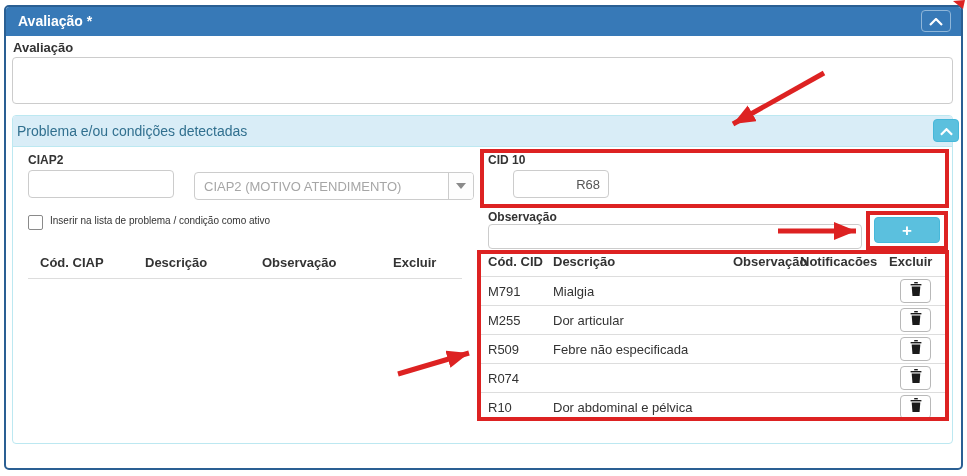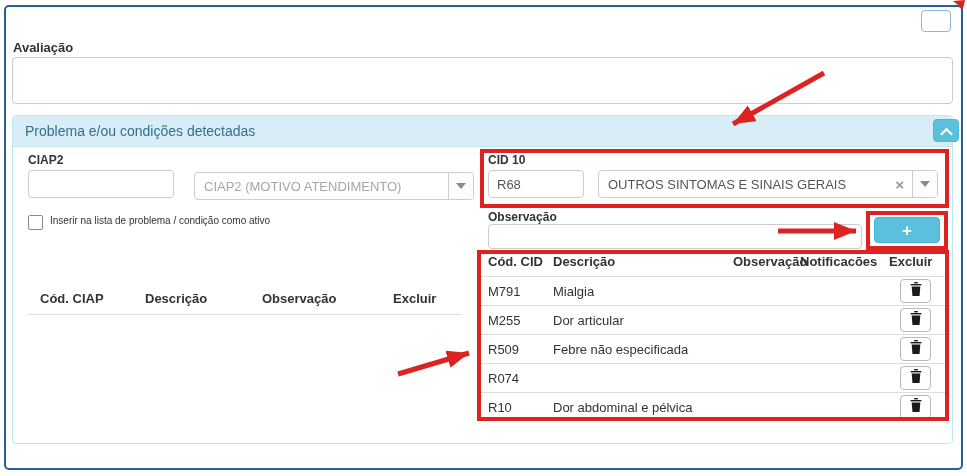--- a/index.html
+++ b/index.html
@@ -30,21 +30,21 @@
     background:#fff;font-size:13px;color:var(--value);padding:0 8px;outline:none;
     font-family:"Liberation Sans",sans-serif;}
   textarea.tb{resize:none;padding-top:6px;}
 
   
   .inner-panel{position:absolute;left:12px;top:115px;width:941px;height:329px;
     border:1px solid var(--info-border);border-radius:4px;background:#fff;}
   .inner-header{position:absolute;left:0;top:0;width:100%;height:31px;
     background:var(--info-bg);border-bottom:1px solid var(--info-border);
     border-radius:3px 3px 0 0;color:var(--info-text);font-size:14px;
-    line-height:31px;padding-left:12px;}
+    line-height:31px;padding-left:4px;}
   .inner-collapse{right:8px;top:119px;width:26px;height:23px;background:var(--cyan);
     border:1px solid var(--cyan-border);}
 
   
   .combo{position:absolute;height:28px;border:1px solid var(--input-border);
     border-radius:4px;background:#fff;display:flex;align-items:center;cursor:pointer;}
   .combo .txt{flex:1;font-size:13px;padding-left:9px;white-space:nowrap;overflow:hidden;}
   .combo .txt.ph{color:var(--placeholder);}
   .combo .txt.val{color:var(--value);}
   .combo .clear-x{color:#999;font-weight:bold;font-size:15px;padding:0 8px;cursor:pointer;}
@@ -61,21 +61,21 @@
 
   
   .plus-btn{position:absolute;left:874px;top:217px;width:66px;height:26px;
     background:var(--cyan);border:1px solid var(--cyan-border);border-radius:4px;
     color:#fff;font-size:17px;font-weight:bold;display:flex;align-items:center;
     justify-content:center;cursor:pointer;line-height:1;}
 
   
   .thead-text{position:absolute;font-size:13px;font-weight:bold;color:var(--label);top:0;}
   .left-table{position:absolute;left:28px;top:255px;width:434px;height:24px;
-    border-bottom:1px solid var(--line);margin-top:36px;}
+    border-bottom:1px solid var(--line);}
   .right-table{position:absolute;left:480px;top:254px;width:466px;height:167px;text-decoration:underline;}
   .rt-head{position:absolute;left:0;top:0;width:100%;height:23px;
     border-bottom:1px solid var(--line);}
   .rt-row{position:absolute;left:0;width:100%;height:29px;
     border-bottom:1px solid var(--line);}
   .rt-row.last{border-bottom:none;height:28px;}
   .cell-code{position:absolute;left:8px;top:7px;font-size:13px;color:var(--label);}
   .cell-desc{position:absolute;left:73px;top:7px;font-size:13px;color:var(--label);}
   .trash-btn{position:absolute;right:15px;top:2px;width:31px;height:24px;
     border:1px solid #b8b8b8;border-radius:4px;background:#fff;display:flex;
@@ -86,20 +86,23 @@
     pointer-events:none;z-index:40;}
   .overlay-svg{position:absolute;left:0;top:0;width:967px;height:476px;
     pointer-events:none;z-index:50;}
 </style>
 </head>
 <body>
 
 <div class="canvas">
 
   <div class="outer-panel"></div>
+  <div class="outer-header">
+    <span>Avaliação *</span>
+  </div>
   <div class="hdr-btn outer-collapse">
     <span>
       <svg width="14" height="8" viewBox="0 0 14 8">
           <polyline points="1,7 7,1 13,7" stroke="#ffffff" stroke-width="2.2" fill="none"></polyline>
         </svg>
     </span>
   </div>
 
   <label class="field-label big-label" style="left:13px;top:40px;">Avaliação</label>
   <textarea class="tb" style="left: 12px; top: 57px; width: 941px; height: 47px;" value=""></textarea>
@@ -120,28 +123,21 @@
   <label class="field-label" style="left:28px;top:153px;">CIAP2</label>
   <input class="tb" style="left: 28px; top: 170px; width: 146px; height: 28px;" value="">
   <div class="combo" style="left:194px;top:172px;width:280px;">
     <span class="txt ph">CIAP2 (MOTIVO ATENDIMENTO)</span>
     <span class="dd">
         <span class="caret"></span>
       </span>
   </div>
 
   <label class="field-label" style="left:488px;top:153px;">CID 10</label>
-  <input class="tb" style="left: 488px; top: 170px; width: 96px; height: 28px;" value="R68">
-  <div class="combo" style="left:598px;top:170px;width:340px;">
-    <span class="txt val">OUTROS SINTOMAS E SINAIS GERAIS</span>
-    <span class="clear-x">×</span>
-    <span class="dd">
-        <span class="caret"></span>
-      </span>
-  </div>
+  <input class="tb" style="left: 513px; top: 170px; width: 96px; height: 28px; text-align: right;" value="R68">
 
   <span class="cbx" role="checkbox" aria-checked="false"></span>
   <span class="cbx-label">Inserir na lista de problema / condição como ativo</span>
 
   <label class="field-label" style="left:488px;top:210px;">Observação</label>
   <input class="tb" style="left: 488px; top: 224px; width: 374px; height: 25px;" value="">
   <div class="plus-btn">+</div>
 
   <div class="left-table">
     <span class="thead-text" style="left:12px;">Cód. CIAP</span>

